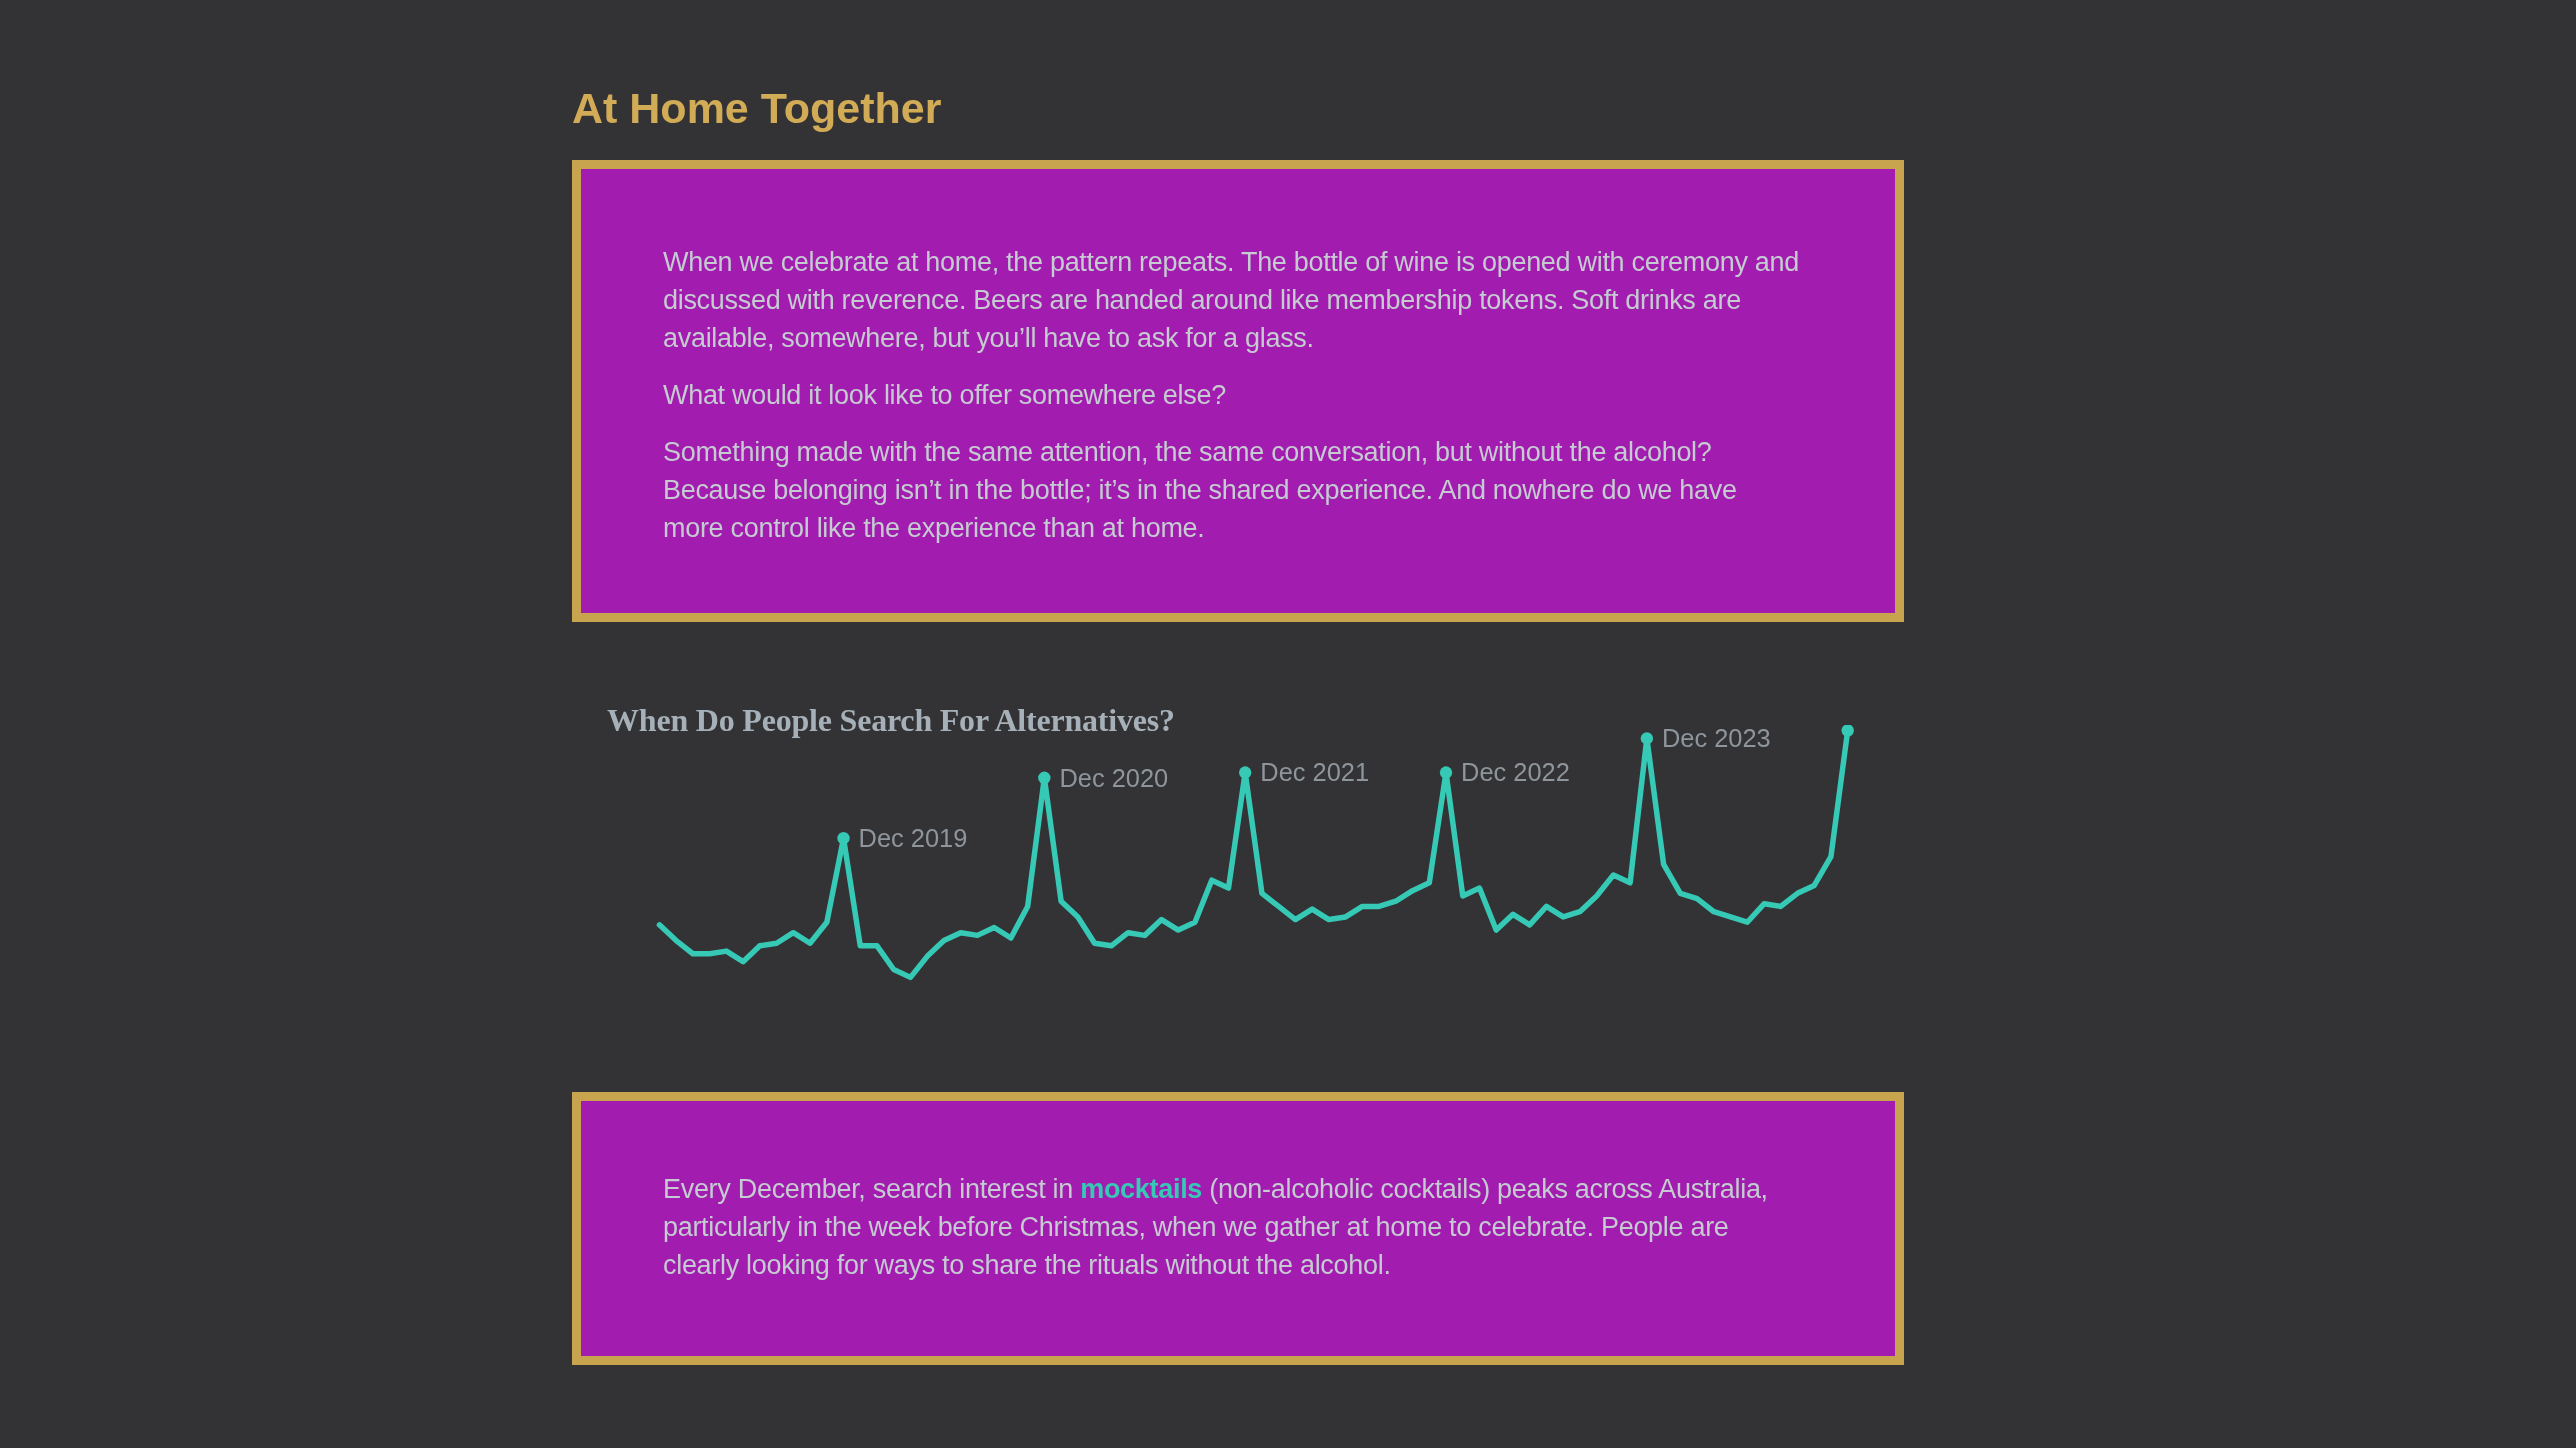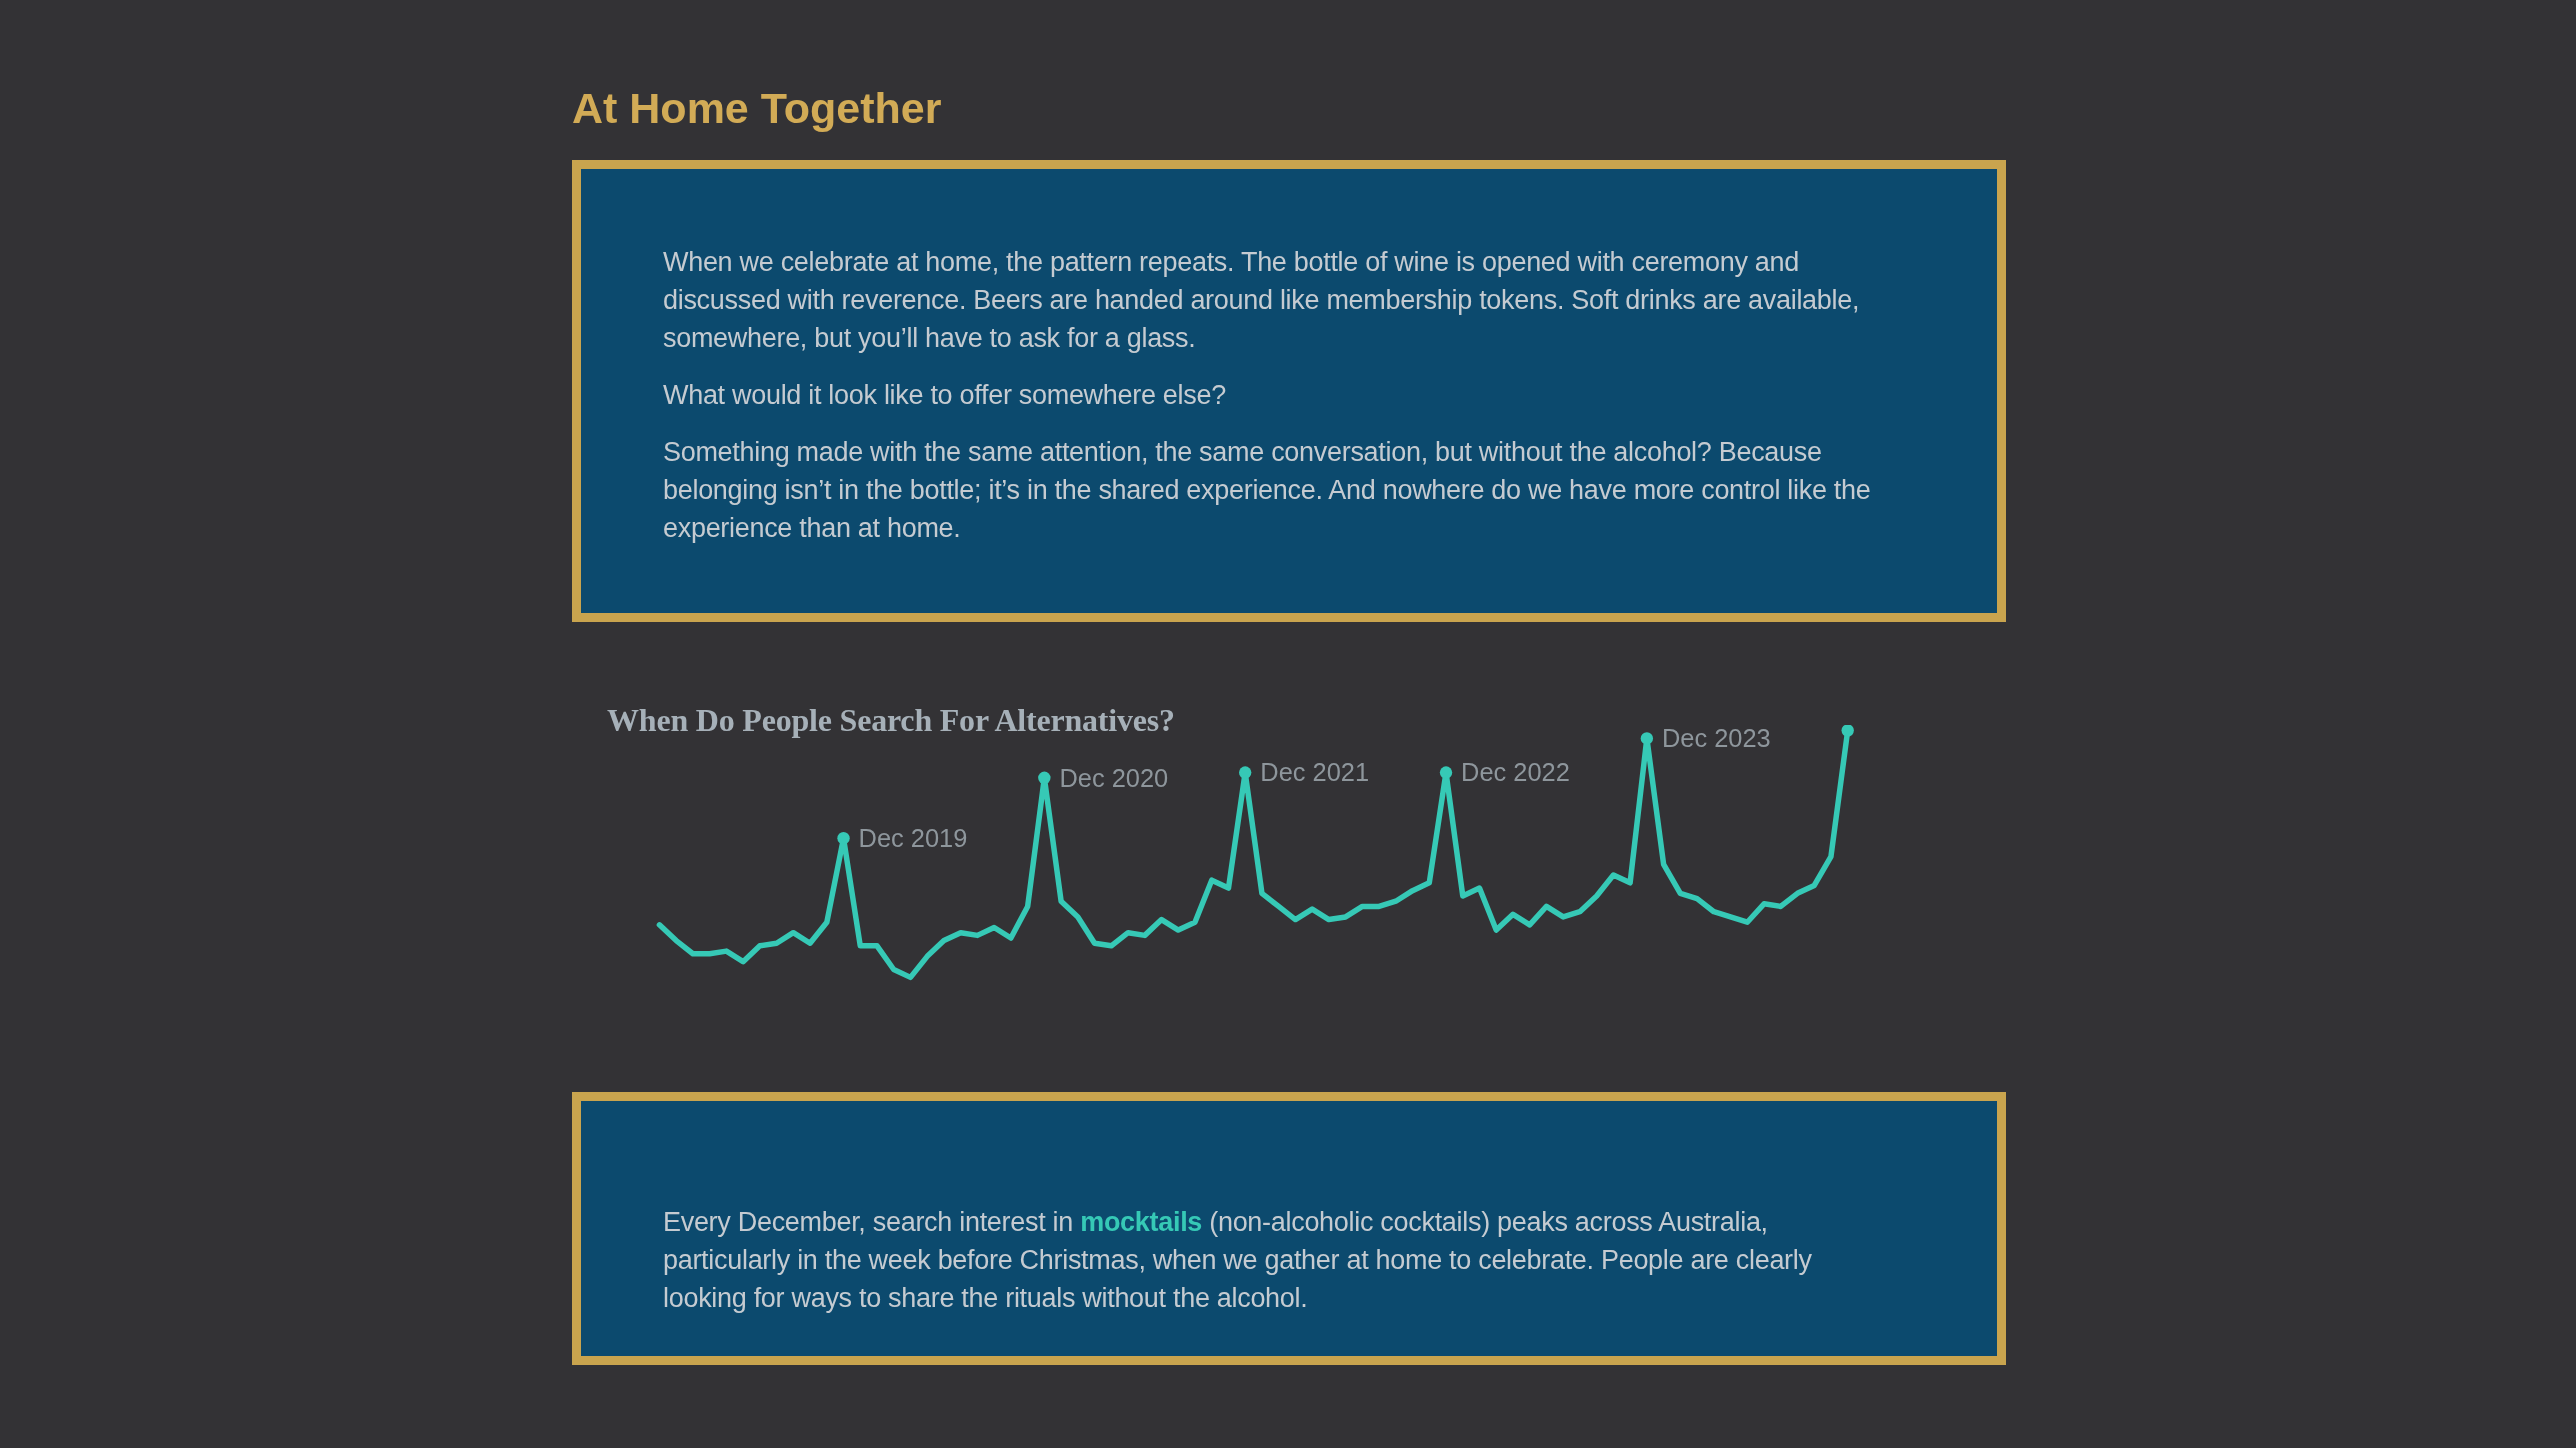--- a/index.html
+++ b/index.html
@@ -7,29 +7,29 @@
     width:2576px;height:1449px;
     background:#333235;
     font-family:"Liberation Sans","DejaVu Sans",sans-serif;
     position:relative;overflow:hidden;
   }
   .page-title{
     position:absolute;left:572px;top:55px;
     font-size:43px;font-weight:bold;color:#d2ab56;
   }
   .card{
-    position:absolute;left:572px;width:1434px;
-    background:#0c4a6e;border:9px solid #c9a44e;
+    position:absolute;left:572px;width:1332px;
+    background:#a21caf;border:9px solid #c9a44e;
     box-sizing:border-box;
   }
   .card-intro{top:160px;height:462px;}
   .card-insight{top:1092px;height:273px;}
   .card-inner{padding:0 96px 0 82px;}
   .card-intro .card-inner{padding-top:74px;}
-  .card-insight .card-inner{padding-top:102px;}
+  .card-insight .card-inner{padding-top:69px;}
   .card p{
     font-size:27px;line-height:38px;color:#c5cbd1;
     letter-spacing:-0.3px;margin:0 0 19px 0;max-width:1257px;
   }
   .highlight{color:#36c9b6;font-weight:bold;}
   .section-heading{
     position:absolute;left:607px;top:675px;
     font-size:32px;font-weight:600;color:#a6b0b8;letter-spacing:-0.2px;font-family:Liberation Serif, serif;
   }
   .chart{

